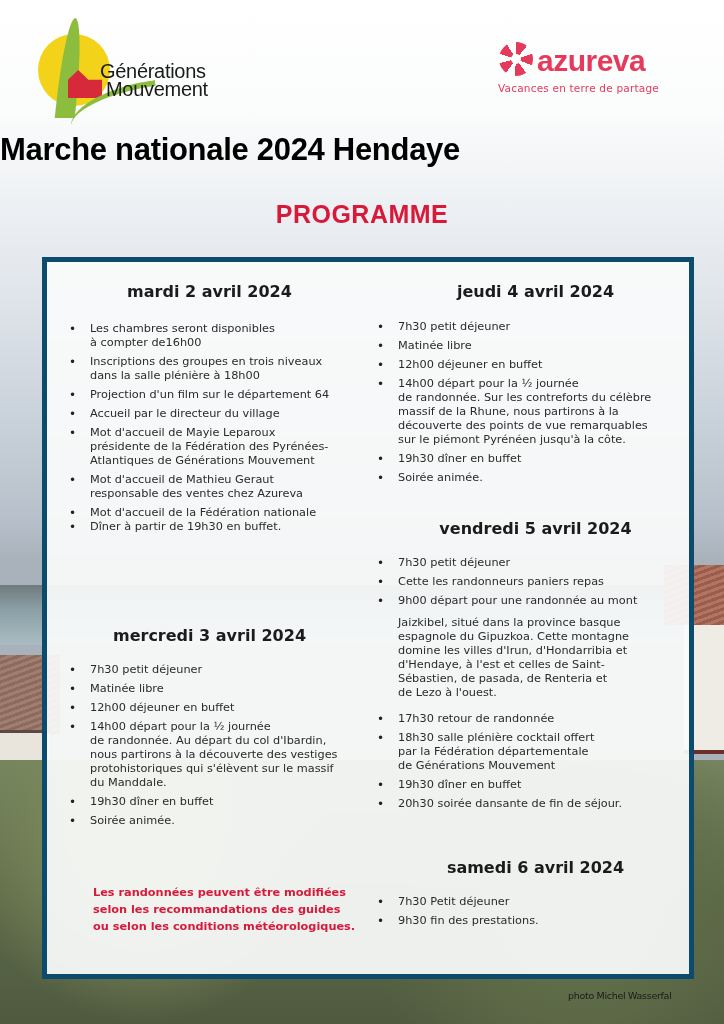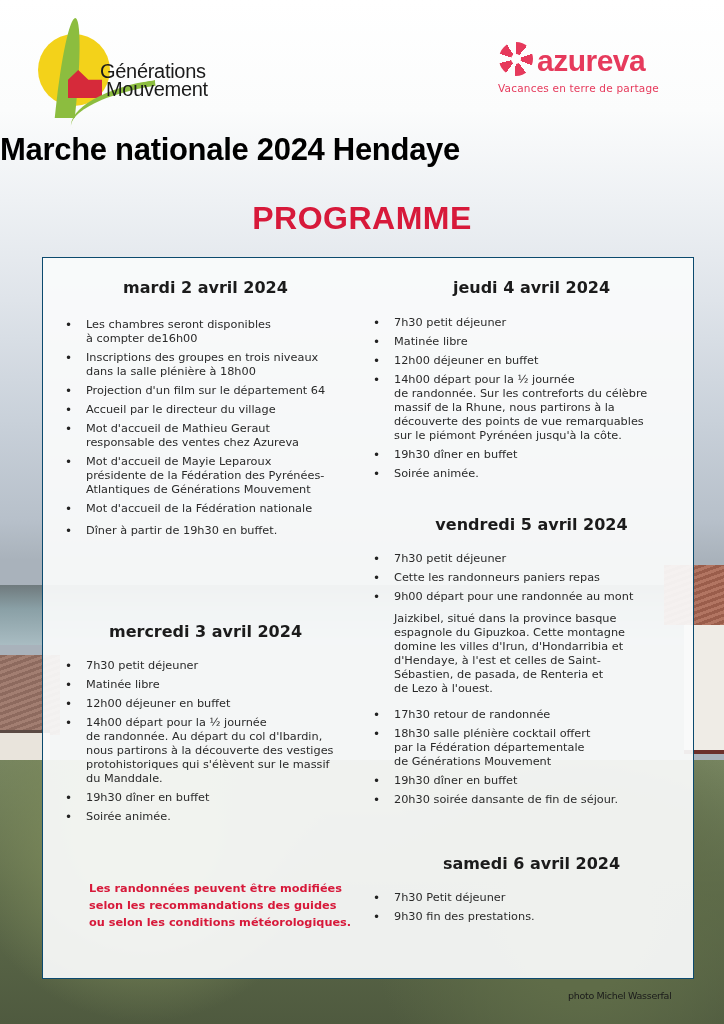--- a/index.html
+++ b/index.html
@@ -97,28 +97,28 @@
 
   
   .title {
     position: absolute; left: 0; right: 0; top: 132px; text-align: left;
     font-family: "Liberation Sans", sans-serif; font-weight: bold;
     font-size: 31px; color: #000; letter-spacing: -0.3px;
   }
   .subtitle {
     position: absolute; left: 0; right: 0; top: 200px; text-align: center;
     font-family: "Liberation Sans", sans-serif; font-weight: bold;
-    font-size: 32px; color: #d7193a; letter-spacing: 0.5px;
+    font-size: 25px; color: #d7193a; letter-spacing: 0.5px;
   }
 
   
   .box {
     position: absolute; left: 42px; top: 257px; width: 652px; height: 722px;
     background: rgba(250, 251, 251, 0.93);
-    border: 1px solid #0c4a6e;
+    border: 5px solid #0c4a6e;
     box-sizing: border-box;
   }
   .col { position: absolute; top: 0; }
   .col-left { left: 0; width: 325px; }
   .col-right { left: 326px; width: 325px; }
   .day {
     position: absolute; left: 0; right: 0; text-align: center;
     font-family: "DejaVu Sans", sans-serif; font-weight: bold;
     font-size: 16px; color: #1b1b1b;
   }
@@ -180,26 +180,26 @@
 
   <div class="col col-left">
     <div class="day" style="top:20px">mardi 2 avril 2024</div>
     <ul class="items" style="top:60px">
       <li>Les chambres seront disponibles
 à compter de16h00</li>
       <li>Inscriptions des groupes en trois niveaux
 dans la salle plénière à 18h00</li>
       <li>Projection d'un film sur le département 64</li>
       <li>Accueil par le directeur du village</li>
-      <li>Mot d'accueil de Mathieu Geraut
-responsable des ventes chez Azureva</li>
       <li>Mot d'accueil de Mayie Leparoux
 présidente de la Fédération des Pyrénées-
 Atlantiques de Générations Mouvement</li>
-      <li style="margin-bottom:8px">Mot d'accueil de la Fédération nationale</li>
+      <li>Mot d'accueil de Mathieu Geraut
+responsable des ventes chez Azureva</li>
+      <li style="margin-bottom:0">Mot d'accueil de la Fédération nationale</li>
       <li>Dîner à partir de 19h30 en buffet.</li>
     </ul>
 
     <div class="day" style="top:364px">mercredi 3 avril 2024</div>
     <ul class="items" style="top:401px">
       <li>7h30 petit déjeuner</li>
       <li>Matinée libre</li>
       <li>12h00 déjeuner en buffet</li>
       <li>14h00 départ pour la ½ journée
 de randonnée. Au départ du col d'Ibardin,

